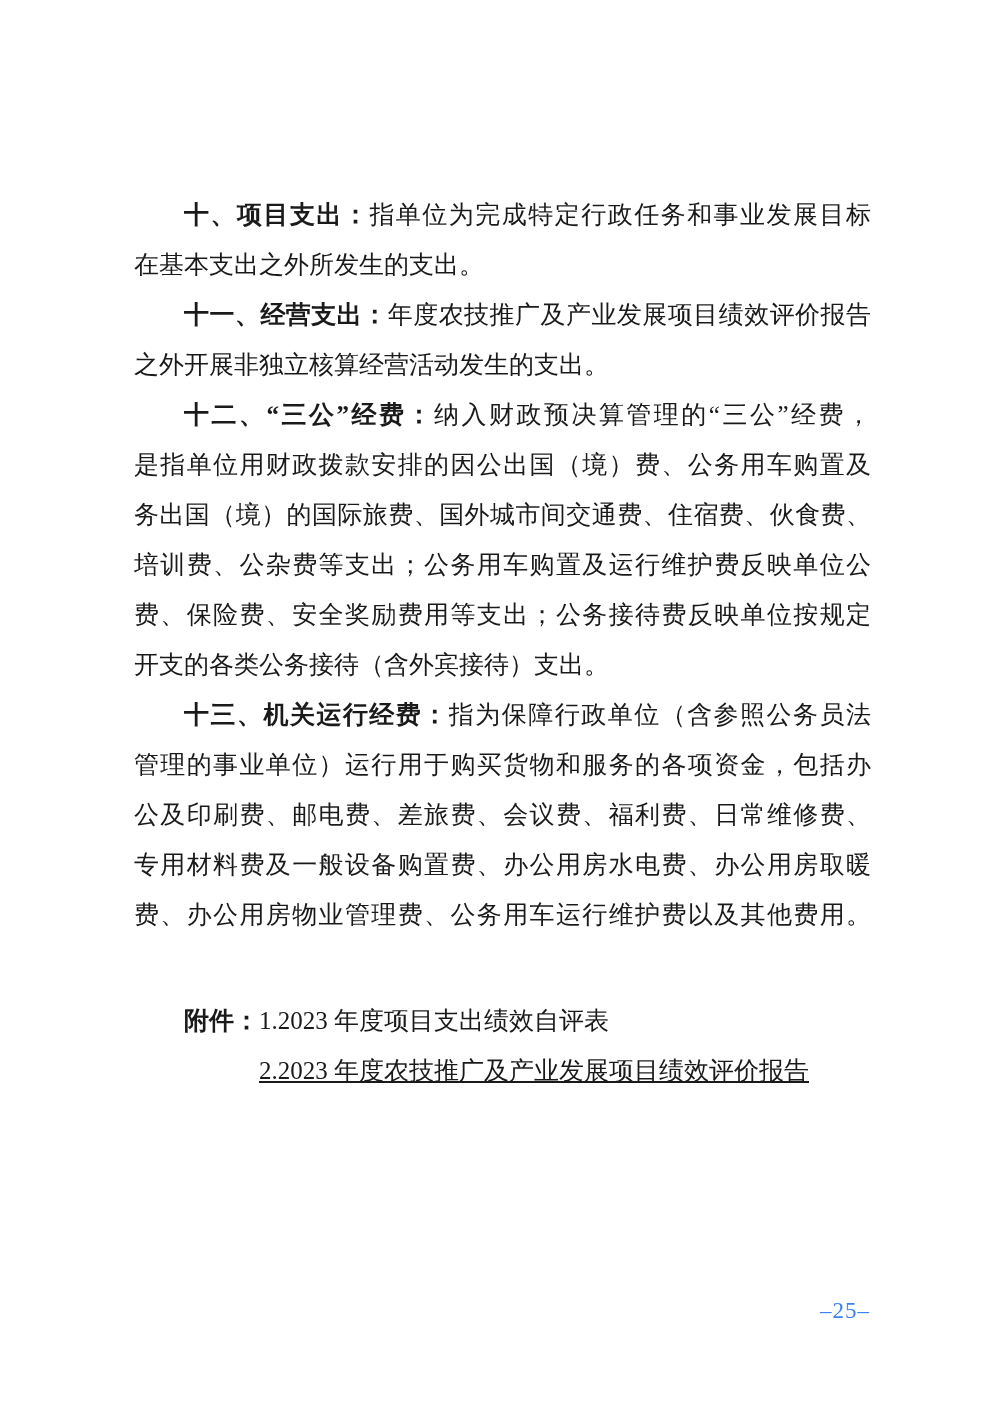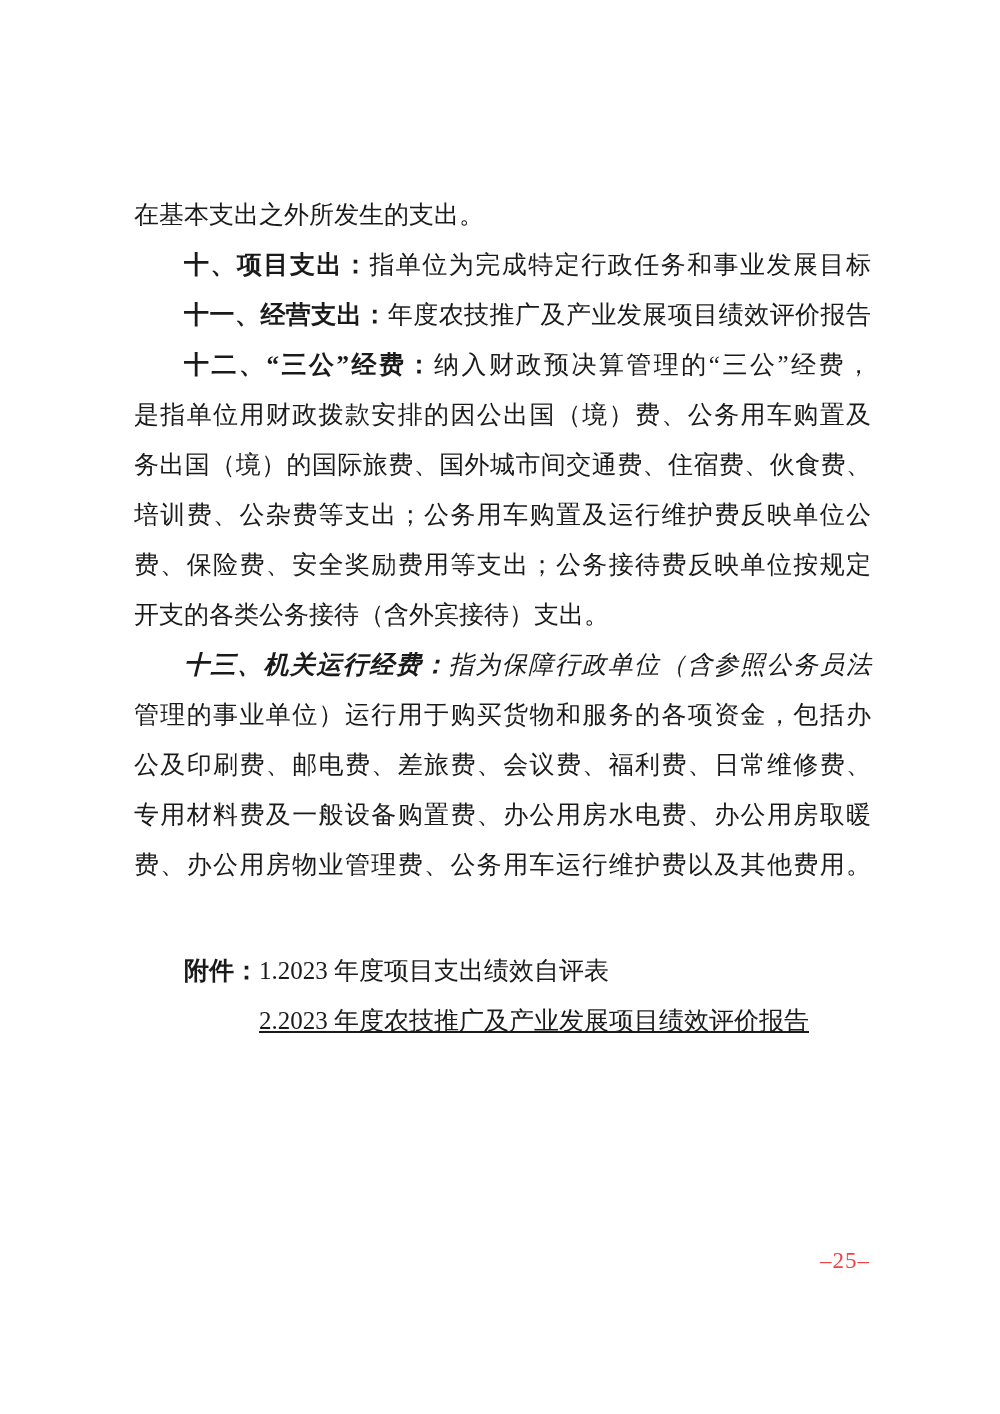--- a/index.html
+++ b/index.html
@@ -34,44 +34,45 @@
     text-align-last: justify;
   }
   .spacer {
     width: 100%;
   }
   .b {
     font-weight: bold;
   }
   .page-number {
     position: absolute;
-    top: 1247px;
+    top: 1297px;
     right: 130px;
     font-size: 23px;
     line-height: 28px;
     letter-spacing: 1px;
-    color: #ef4444;
+    color: #3b82f6;
     margin-left: 8px;
   }
 </style>
 </head>
 <body>
 
 <div class="page">
   <div class="text-block">
+      <div class="line just" style="text-indent: 2em;"><span class="b">十、项目支出：</span><span>指单位为完成特定行政任务和事业发展目标</span></div>
       <div class="line"><span>在基本支出之外所发生的支出。</span></div>
-      <div class="line just" style="text-indent: 2em;"><span class="b">十、项目支出：</span><span>指单位为完成特定行政任务和事业发展目标</span></div>
       <div class="line just" style="text-indent: 2em;"><span class="b">十一、经营支出：</span><span>年度农技推广及产业发展项目绩效评价报告</span></div>
+      <div class="line"><span>之外开展非独立核算经营活动发生的支出。</span></div>
       <div class="line just" style="text-indent: 2em;"><span class="b">十二、“三公”经费：</span><span>纳入财政预决算管理的“三公”经费，</span></div>
       <div class="line just"><span>是指单位用财政拨款安排的因公出国（境）费、公务用车购置及</span></div>
       <div class="line just"><span>务出国（境）的国际旅费、国外城市间交通费、住宿费、伙食费、</span></div>
       <div class="line just"><span>培训费、公杂费等支出；公务用车购置及运行维护费反映单位公</span></div>
       <div class="line just"><span>费、保险费、安全奖励费用等支出；公务接待费反映单位按规定</span></div>
       <div class="line"><span>开支的各类公务接待（含外宾接待）支出。</span></div>
-      <div class="line just" style="text-indent: 2em; font-style: italic;"><span class="b">十三、机关运行经费：</span><span>指为保障行政单位（含参照公务员法</span></div>
+      <div class="line just" style="text-indent: 2em;"><span class="b">十三、机关运行经费：</span><span>指为保障行政单位（含参照公务员法</span></div>
       <div class="line just"><span>管理的事业单位）运行用于购买货物和服务的各项资金，包括办</span></div>
       <div class="line just"><span>公及印刷费、邮电费、差旅费、会议费、福利费、日常维修费、</span></div>
       <div class="line just"><span>专用材料费及一般设备购置费、办公用房水电费、办公用房取暖</span></div>
       <div class="line just"><span>费、办公用房物业管理费、公务用车运行维护费以及其他费用。</span></div>
       <div class="spacer" style="height: 56px;"></div>
       <div class="line" style="text-indent: 2em;"><span class="b">附件：</span><span>1.2023 年度项目支出绩效自评表</span></div>
       <div class="line" style="text-indent: 5em; text-decoration: underline;"><span>2.2023 年度农技推广及产业发展项目绩效评价报告</span></div>
     </div>
   <div class="page-number">–25–</div>
 </div>

